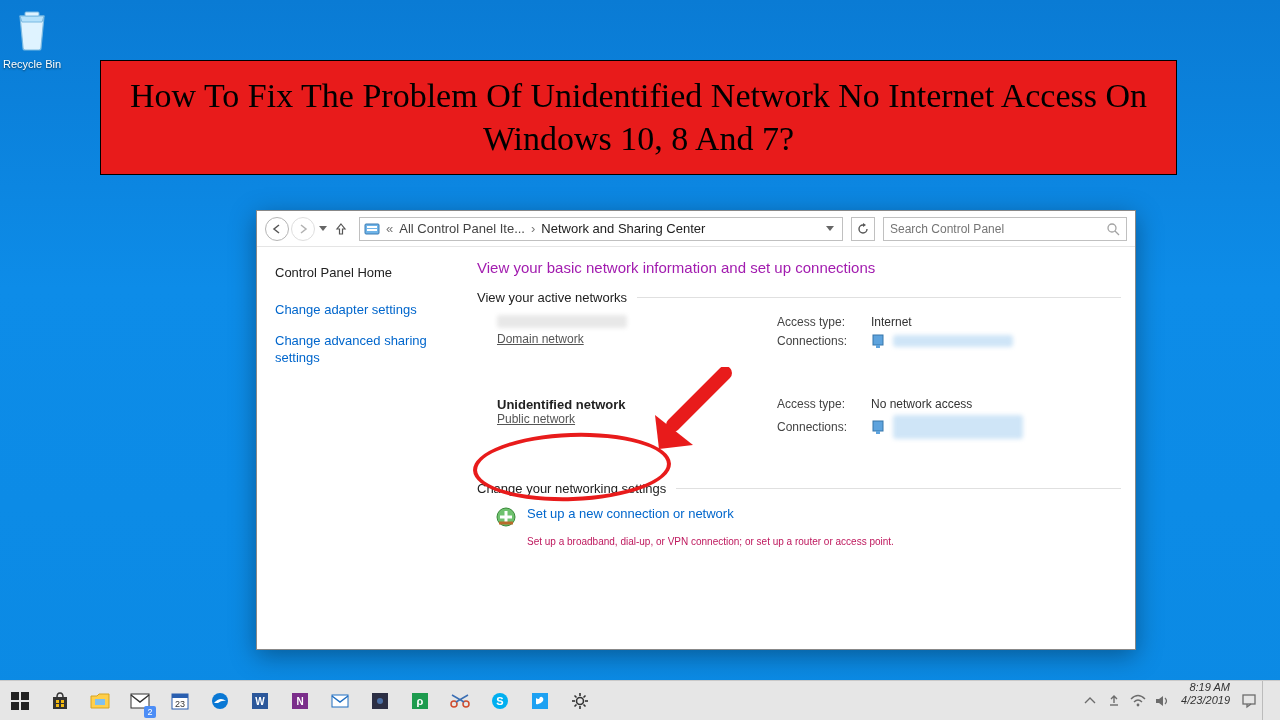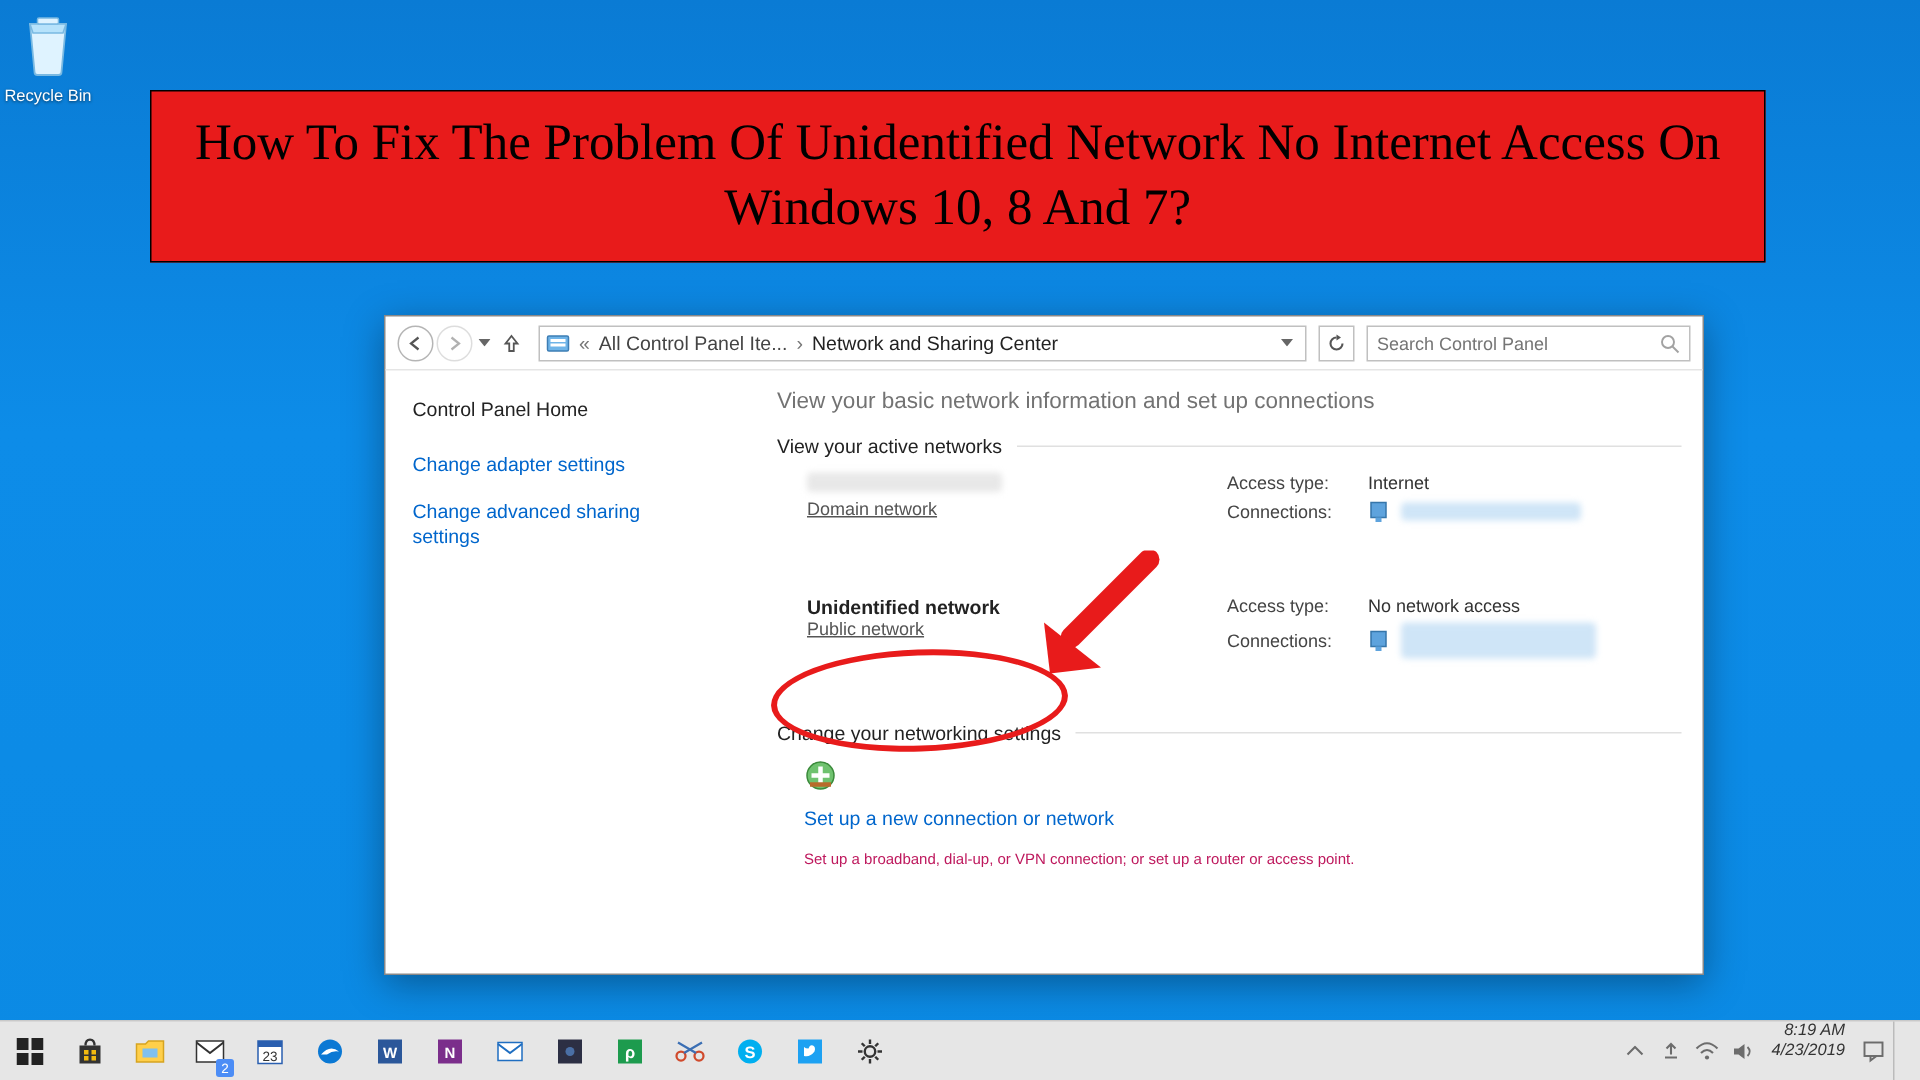--- a/index.html
+++ b/index.html
@@ -25,51 +25,51 @@
   .drop-arrow { width: 12px; height: 24px; display: flex; align-items: center; justify-content: center; cursor: pointer; }
   .up-btn { width: 20px; height: 24px; display: flex; align-items: center; justify-content: center; cursor: pointer; }
   .addr { flex: 1; height: 24px; border: 1px solid #c0c0c0; display: flex; align-items: center; padding: 0 4px; gap: 6px; min-width: 0; margin: 0 6px; }
   .addr .cp-icon { width: 16px; height: 16px; flex: 0 0 16px; }
   .addr .crumb { white-space: nowrap; color: #222; }
   .addr .sep { color: #777; }
   .addr .ell { color: #444; }
   .addr .spacer { flex: 1; }
   .addr .addr-drop { width: 16px; height: 22px; display: flex; align-items: center; justify-content: center; cursor: pointer; }
   .refresh { width: 24px; height: 24px; border: 1px solid #c0c0c0; display: flex; align-items: center; justify-content: center; cursor: pointer; }
-  .search { width: 216px; height: 24px; border: 1px solid #c0c0c0; display: flex; align-items: center; padding: 0 6px; margin-left: 6px; }
+  .search { width: 244px; height: 24px; border: 1px solid #c0c0c0; display: flex; align-items: center; padding: 0 6px; margin-left: 6px; }
   .search input { flex: 1; border: 0; outline: 0; font-size: 12px; color: #666; background: transparent; }
   .search .sicon { width: 14px; height: 14px; opacity: .6; }
 
-  .cp-body { flex: 1; display: flex; gap: 41px; }
+  .cp-body { flex: 1; display: flex; }
   .cp-side { width: 210px; padding: 18px 10px 10px 18px; font-size: 13px; color: #0066cc; }
   .cp-side .home { color: #222; margin-bottom: 22px; }
   .cp-side a { display: block; color: #0066cc; text-decoration: none; margin-bottom: 14px; line-height: 1.3; cursor: pointer; }
 
   .cp-main { flex: 1; padding: 12px 14px 10px 10px; position: relative; font-size: 13px; color: #222; }
-  .cp-main h3 { font-size: 15px; font-weight: 400; color: #737373; margin-bottom: 14px; }
+  .cp-main h3 { font-size: 15px; font-weight: 400; color: #a21caf; margin-bottom: 14px; }
   .section-title { font-size: 13px; color: #222; display: flex; align-items: center; gap: 10px; margin-bottom: 10px; }
   .section-title .rule { flex: 1; height: 1px; background: #e0e0e0; }
 
   .net-row { display: flex; margin-bottom: 8px; }
   .net-left { width: 300px; padding-left: 20px; }
   .net-left .blur { width: 130px; height: 13px; background: #e8e8e8; filter: blur(2px); border-radius: 3px; margin-bottom: 4px; }
   .net-left .nettype { color: #555; font-size: 12px; text-decoration: underline; }
   .net-left .net-name { font-weight: 700; font-size: 13px; color: #222; }
   .net-right { flex: 1; font-size: 12px; color: #333; }
   .net-right .line { display: flex; align-items: center; gap: 8px; margin-bottom: 4px; }
   .net-right .lbl { width: 86px; color: #444; }
   .net-right .blurlnk { width: 120px; height: 12px; background: #cfe5f7; filter: blur(2px); border-radius: 3px; }
   .net-right .nac { color: #333; }
   .conn-icon { width: 14px; height: 16px; display: inline-flex; align-items: center; justify-content: center; }
 
   .highlight-oval { position: absolute; border: 4px solid #e81b1b; border-radius: 50%; width: 198px; height: 68px; left: 6px; top: 186px; transform: rotate(-2deg); pointer-events: none; }
   .red-arrow { position: absolute; left: 180px; top: 120px; width: 90px; height: 90px; pointer-events: none; }
 
   .change-sec { margin-top: 38px; }
-  .change-sec .setup { display: flex; gap: 10px; margin-top: 8px; padding-left: 18px; flex-direction: column; }
+  .change-sec .setup { display: flex; gap: 10px; margin-top: 8px; padding-left: 18px; }
   .change-sec .setup .sicon2 { width: 22px; height: 22px; flex: 0 0 22px; }
   .change-sec .setup .txt a { color: #0066cc; text-decoration: none; font-size: 13px; }
   .change-sec .setup .txt .desc { font-size: 10px; color: #be185d; margin-top: 15px; }
 
   
   .taskbar { position: absolute; bottom: 0; left: 0; right: 0; height: 40px; background: #e6e6e6; border-top: 1px solid #c9c9c9; display: flex; align-items: center; }
   .tb-left { display: flex; align-items: center; gap: 0; height: 100%; }
   .tb-btn { width: 40px; height: 40px; display: flex; align-items: center; justify-content: center; cursor: pointer; position: relative; }
   .tb-badge { position: absolute; right: 4px; bottom: 3px; background: #4c8df6; color: #fff; font-size: 9px; line-height: 12px; min-width: 12px; text-align: center; border-radius: 2px; padding: 0 2px; }
   .tb-spacer { flex: 1; }

